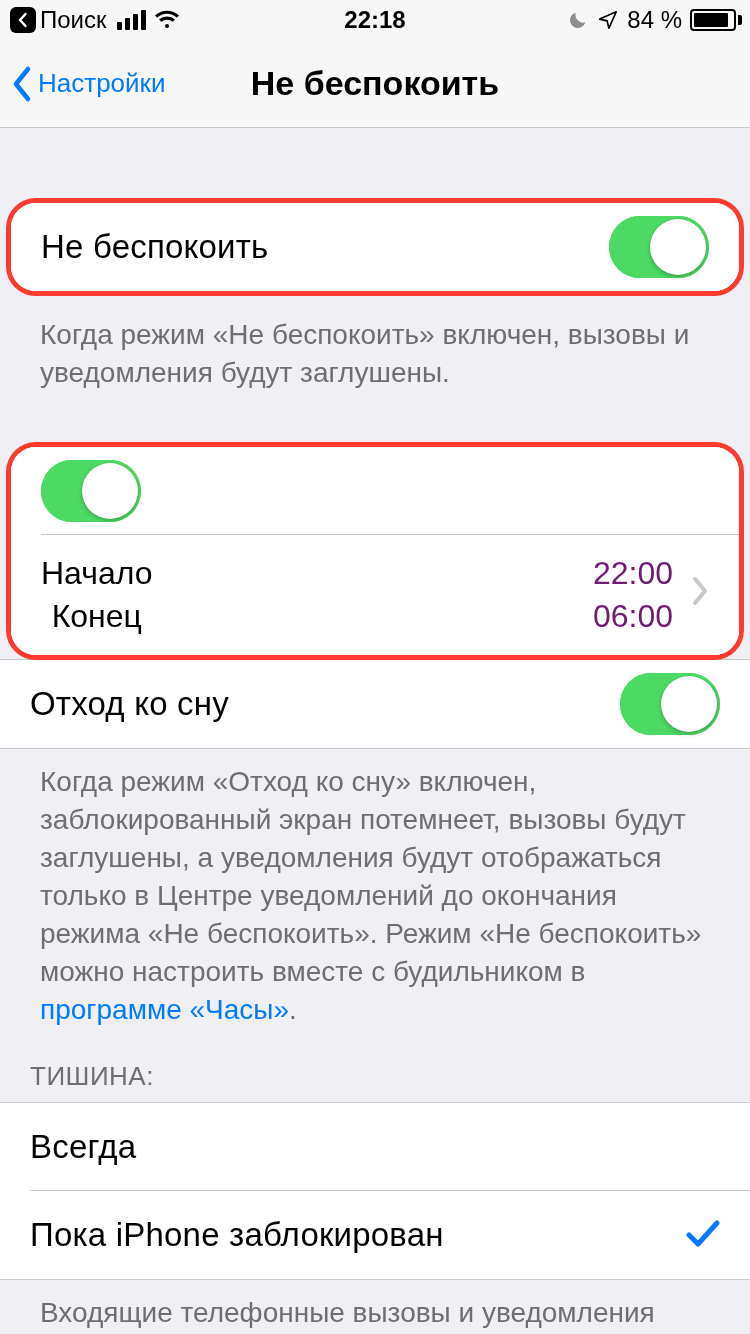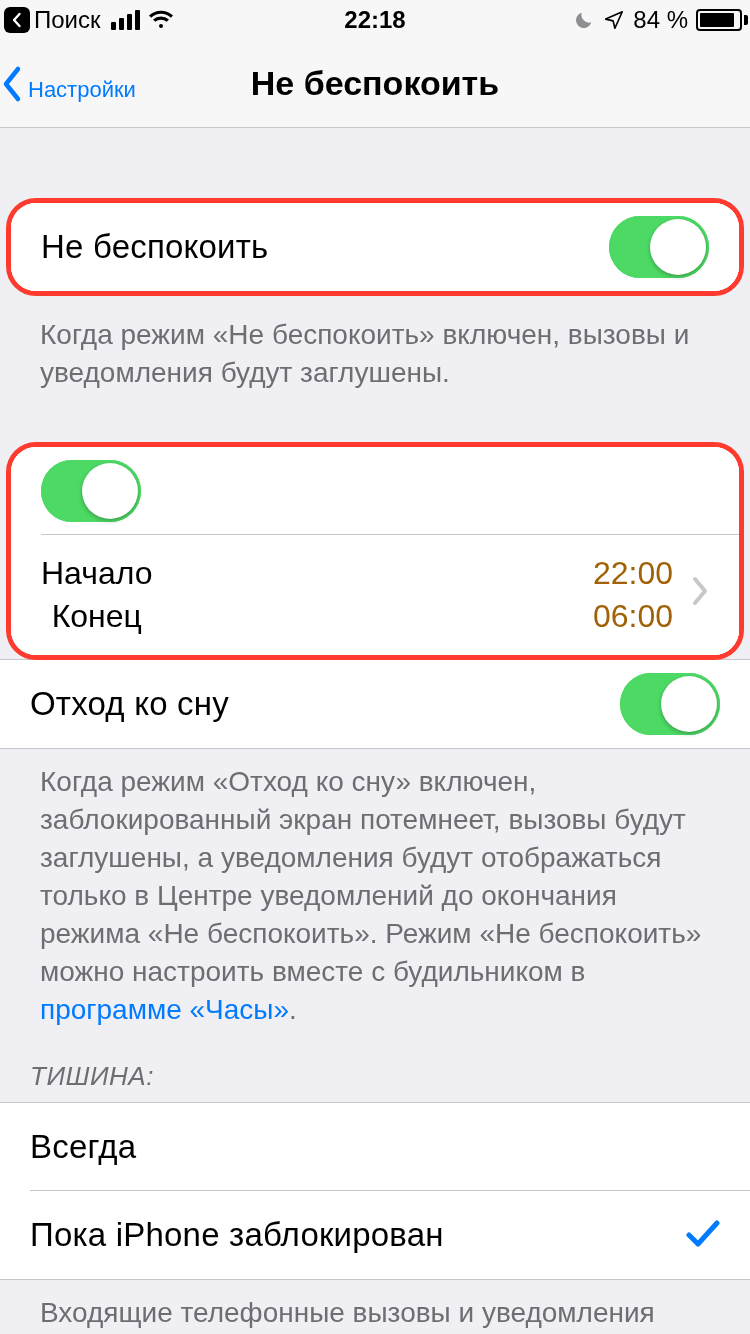--- a/index.html
+++ b/index.html
@@ -12,21 +12,21 @@
     -webkit-font-smoothing: antialiased;
   }
 
   
   .status-bar {
     height: 40px;
     background: #f7f7f7;
     display: flex;
     align-items: center;
     justify-content: space-between;
-    padding: 0 2px;
+    padding: 0 8px;
     font-size: 24px;
     font-weight: 500;
   }
   .status-left, .status-right { display: flex; align-items: center; gap: 8px; }
   .status-center { position: absolute; left: 0; right: 0; text-align: center; font-weight: 600; pointer-events: none; }
   .back-app-chip {
     display: flex; align-items: center; gap: 4px;
     background: transparent; border-radius: 6px; padding: 0 2px;
   }
   .back-app-chip .box {
@@ -38,22 +38,22 @@
   
   .nav-bar {
     height: 88px;
     background: #f7f7f7;
     display: flex;
     align-items: center;
     border-bottom: 1px solid #c8c7cc;
     position: relative;
   }
   .nav-back {
-    display: flex; align-items: flex-end; gap: 4px;
-    color: #007aff; font-size: 22px; 
+    display: flex; align-items: center; gap: 4px;
+    color: #007aff; font-size: 26px; padding-left: 10px;
   }
   .nav-title {
     position: absolute; left:0; right:0; text-align:center;
     font-size: 34px; font-weight: 600; pointer-events:none;
   }
 
   .content { }
 
   .group { background:#fff; border-top:1px solid #c8c7cc; border-bottom:1px solid #c8c7cc; }
   .spacer-sm { height: 70px; }
@@ -69,33 +69,32 @@
     position:absolute; left:30px; right:0; bottom:0; height:1px; background:#c8c7cc;
   }
   .row:last-child .sep { display:none; }
   .row-label { font-size: 33px; letter-spacing: 0.2px; }
 
   .row-multi {
     min-height: 120px;
     flex-direction: row;
   }
   .row-multi .labels, .row-multi .values { display:flex; flex-direction:column; gap:6px; padding:18px 0;align-items:center;}
-  .row-multi .values { align-items:flex-end; color:#a16207; }
+  .row-multi .values { align-items:flex-end; color:#701a75; }
   .row-multi .chevron { margin-left: 18px; }
 
   .footer {
     color:#6d6d72; font-size:28px; line-height:38px;
     padding: 14px 30px 0 40px;
   }
   .footer a { color:#007aff; text-decoration:none; }
 
   .header-label {
     color:#6d6d72; font-size:26px; letter-spacing:0.5px;
     padding: 32px 30px 10px 30px;
-    font-style: italic;
   }
 
   
   .toggle {
     width: 100px; height: 62px; border-radius: 31px;
     background:#4cd964; position:relative;
     box-shadow: inset 0 0 0 2px #4cd964;
   }
   .toggle .knob {
     position:absolute; top:3px; right:3px;

